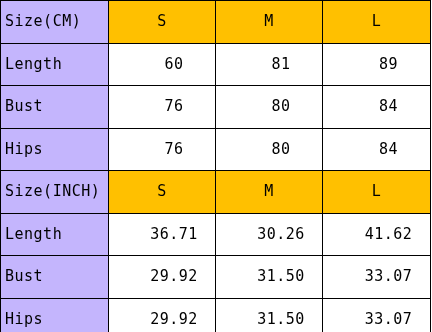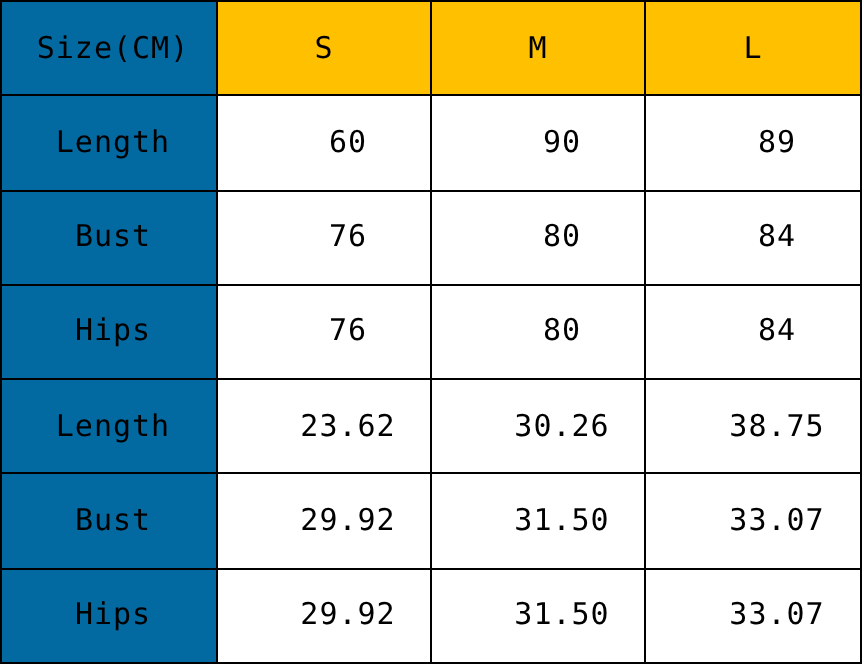--- a/index.html
+++ b/index.html
@@ -32,22 +32,22 @@
     height: 41.5px;
     padding: 0;
     font-size: 15px;
     color: #000000;
     line-height: 1;
     letter-spacing: 0.5px;
   }
 
   
   td.rowhead {
-    background: #0369a1;
-    text-align: center;
+    background: #c4b5fd;
+    text-align: left;
     padding-left: 4px;
   }
 
   
   td.colhead {
     background: #ffc000;
     text-align: center;
   }
 
   
@@ -72,44 +72,50 @@
     <tr>
       <td class="rowhead">Size(CM)</td>
       <td class="colhead">S</td>
       <td class="colhead">M</td>
       <td class="colhead">L</td>
     </tr>
 
     <tr>
       <td class="rowhead">Length</td>
       <td class="value">60</td>
-      <td class="value">90</td>
+      <td class="value">81</td>
       <td class="value">89</td>
     </tr>
 
     <tr>
       <td class="rowhead">Bust</td>
       <td class="value">76</td>
       <td class="value">80</td>
       <td class="value">84</td>
     </tr>
 
     <tr>
       <td class="rowhead">Hips</td>
       <td class="value">76</td>
       <td class="value">80</td>
       <td class="value">84</td>
     </tr>
 
+    <tr>
+      <td class="rowhead">Size(INCH)</td>
+      <td class="colhead">S</td>
+      <td class="colhead">M</td>
+      <td class="colhead">L</td>
+    </tr>
 
     <tr>
       <td class="rowhead">Length</td>
-      <td class="value">23.62</td>
+      <td class="value">36.71</td>
       <td class="value">30.26</td>
-      <td class="value">38.75</td>
+      <td class="value">41.62</td>
     </tr>
 
     <tr>
       <td class="rowhead">Bust</td>
       <td class="value">29.92</td>
       <td class="value">31.50</td>
       <td class="value">33.07</td>
     </tr>
 
     <tr>

